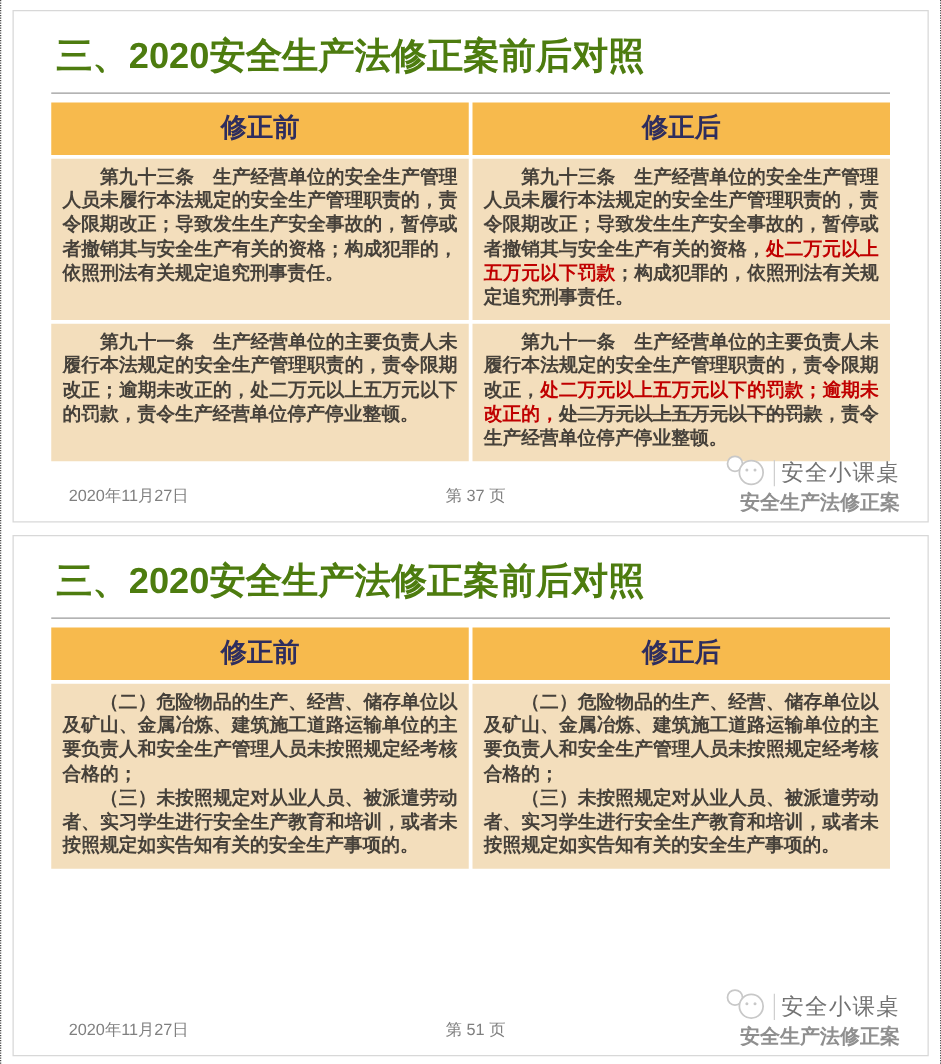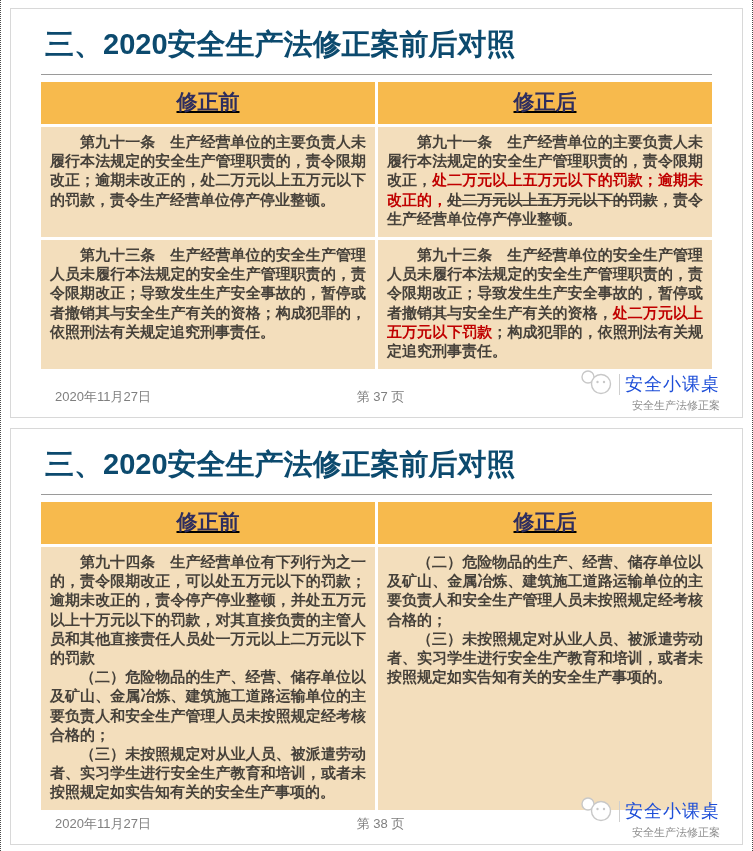--- a/index.html
+++ b/index.html
@@ -18,33 +18,33 @@
     border: 1px solid #d8d8d8;
     height: 410px;
     box-sizing: border-box;
     padding: 0 30px;
     background: #ffffff;
     overflow: hidden;
   }
   .slide.s2 { height: 417px; margin-top: 10px; }
 
   .slide-title {
-    color: #0c4a6e;
+    color: #4d7c0f;
     font-size: 29px;
     font-weight: 800;
     margin: 16px 0 9px 4px;
     white-space: nowrap;
   }
   .title-rule {
     border: none;
     border-top: 1px solid #9a9a9a;
     margin: 0 0 7px 0;
   }
 
-  .cmp-header { display: flex; gap: 3px; text-decoration: underline; }
+  .cmp-header { display: flex; gap: 3px; }
   .cmp-header .hcell {
     flex: 1;
     background: #f7ba4d;
     color: #2e2d5e;
     font-size: 21px;
     font-weight: 800;
     text-align: center;
     padding: 6px 0 8px 0;
   }
   .cmp-row { display: flex; gap: 3px; margin-top: 3px; }
@@ -69,48 +69,48 @@
     left: 30px; right: 22px; bottom: 4px;
     height: 44px;
     color: #7f7f7f;
     font-size: 13px;
   }
   .footer-date { position: absolute; left: 14px; bottom: 7px; }
   .footer-page { position: absolute; left: 50%; transform: translateX(-50%); bottom: 7px; }
   .logo { position: absolute; right: 0; bottom: 0; text-align: right; }
   .logo-top { display: flex; align-items: center; justify-content: flex-end; }
   .logo-divider { width: 1px; height: 21px; background: #cfcfcf; margin: 0 5px 0 3px; }
-  .logo-name { color: #1d4ed8; font-size: 18px; letter-spacing: 1px; white-space: nowrap; }
-  .logo-sub { color: #8f8f8f; font-size: 11px; font-weight: 400; margin-top: -1px; white-space: nowrap; }
+  .logo-name { color: #737373; font-size: 18px; letter-spacing: 1px; white-space: nowrap; }
+  .logo-sub { color: #8f8f8f; font-size: 16px; font-weight: 700; margin-top: -1px; white-space: nowrap; }
 </style>
 </head>
 <body>
 
 <div class="slide">
   <div class="slide-title">三、2020安全生产法修正案前后对照</div>
   <hr class="title-rule">
   <div class="cmp-table">
     <div class="cmp-header">
       <div class="hcell">修正前</div>
       <div class="hcell">修正后</div>
     </div>
     <div class="cmp-row">
       <div class="cell">
+          <p><span>第九十三条　生产经营单位的安全生产管理人员未履行本法规定的安全生产管理职责的，责令限期改正；导致发生生产安全事故的，暂停或者撤销其与安全生产有关的资格；构成犯罪的，依照刑法有关规定追究刑事责任。</span></p>
+        </div>
+      <div class="cell">
+          <p><span>第九十三条　生产经营单位的安全生产管理人员未履行本法规定的安全生产管理职责的，责令限期改正；导致发生生产安全事故的，暂停或者撤销其与安全生产有关的资格，</span><span class="seg-r">处二万元以上五万元以下罚款</span><span>；构成犯罪的，依照刑法有关规定追究刑事责任。</span></p>
+        </div>
+    </div>
+    <div class="cmp-row">
+      <div class="cell">
           <p><span>第九十一条　生产经营单位的主要负责人未履行本法规定的安全生产管理职责的，责令限期改正；逾期未改正的，处二万元以上五万元以下的罚款，责令生产经营单位停产停业整顿。</span></p>
         </div>
       <div class="cell">
           <p><span>第九十一条　生产经营单位的主要负责人未履行本法规定的安全生产管理职责的，责令限期改正，</span><span class="seg-r">处二万元以上五万元以下的罚款；逾期未改正的，</span><span class="seg-s">处二万元以上五万元以下的罚款</span><span>，责令生产经营单位停产停业整顿。</span></p>
-        </div>
-    </div>
-    <div class="cmp-row">
-      <div class="cell">
-          <p><span>第九十三条　生产经营单位的安全生产管理人员未履行本法规定的安全生产管理职责的，责令限期改正；导致发生生产安全事故的，暂停或者撤销其与安全生产有关的资格；构成犯罪的，依照刑法有关规定追究刑事责任。</span></p>
-        </div>
-      <div class="cell">
-          <p><span>第九十三条　生产经营单位的安全生产管理人员未履行本法规定的安全生产管理职责的，责令限期改正；导致发生生产安全事故的，暂停或者撤销其与安全生产有关的资格，</span><span class="seg-r">处二万元以上五万元以下罚款</span><span>；构成犯罪的，依照刑法有关规定追究刑事责任。</span></p>
         </div>
     </div>
   </div>
   <div class="slide-footer">
     <span class="footer-date">2020年11月27日</span>
     <span class="footer-page">第 37 页</span>
     <div class="logo">
       <div class="logo-top">
         <span>
           <svg width="36" height="27" viewBox="0 0 36 27">
@@ -131,33 +131,32 @@
 <div class="slide s2">
   <div class="slide-title">三、2020安全生产法修正案前后对照</div>
   <hr class="title-rule">
   <div class="cmp-table">
     <div class="cmp-header">
       <div class="hcell">修正前</div>
       <div class="hcell">修正后</div>
     </div>
     <div class="cmp-row">
       <div class="cell">
-          <p><span>第九十四条　生产经营单位有下列行为之一的，责令限期改正，可以处五万元以下的罚款；逾期未改正的，责令停产停业整顿，并处五万元以上十万元以下的罚款，对其直接负责的主管人员和其他直接责任人员处一万元以上二万元以下的罚款</span></p>
           <p><span>（二）危险物品的生产、经营、储存单位以及矿山、金属冶炼、建筑施工道路运输单位的主要负责人和安全生产管理人员未按照规定经考核合格的；</span></p>
           <p><span>（三）未按照规定对从业人员、被派遣劳动者、实习学生进行安全生产教育和培训，或者未按照规定如实告知有关的安全生产事项的。</span></p>
         </div>
       <div class="cell">
           <p><span>（二）危险物品的生产、经营、储存单位以及矿山、金属冶炼、建筑施工道路运输单位的主要负责人和安全生产管理人员未按照规定经考核合格的；</span></p>
           <p><span>（三）未按照规定对从业人员、被派遣劳动者、实习学生进行安全生产教育和培训，或者未按照规定如实告知有关的安全生产事项的。</span></p>
         </div>
     </div>
   </div>
   <div class="slide-footer">
     <span class="footer-date">2020年11月27日</span>
-    <span class="footer-page">第 38 页</span>
+    <span class="footer-page">第 51 页</span>
     <div class="logo">
       <div class="logo-top">
         <span>
           <svg width="36" height="27" viewBox="0 0 36 27">
             <circle cx="8" cy="8" r="6" fill="#ffffff" stroke="#c8c8c8" stroke-width="1.4"></circle>
             <circle cx="21" cy="15" r="9.5" fill="#ffffff" stroke="#c8c8c8" stroke-width="1.4"></circle>
             <circle cx="17.5" cy="13" r="1.2" fill="#c8c8c8"></circle>
             <circle cx="24" cy="13" r="1.2" fill="#c8c8c8"></circle>
           </svg>
         </span>

